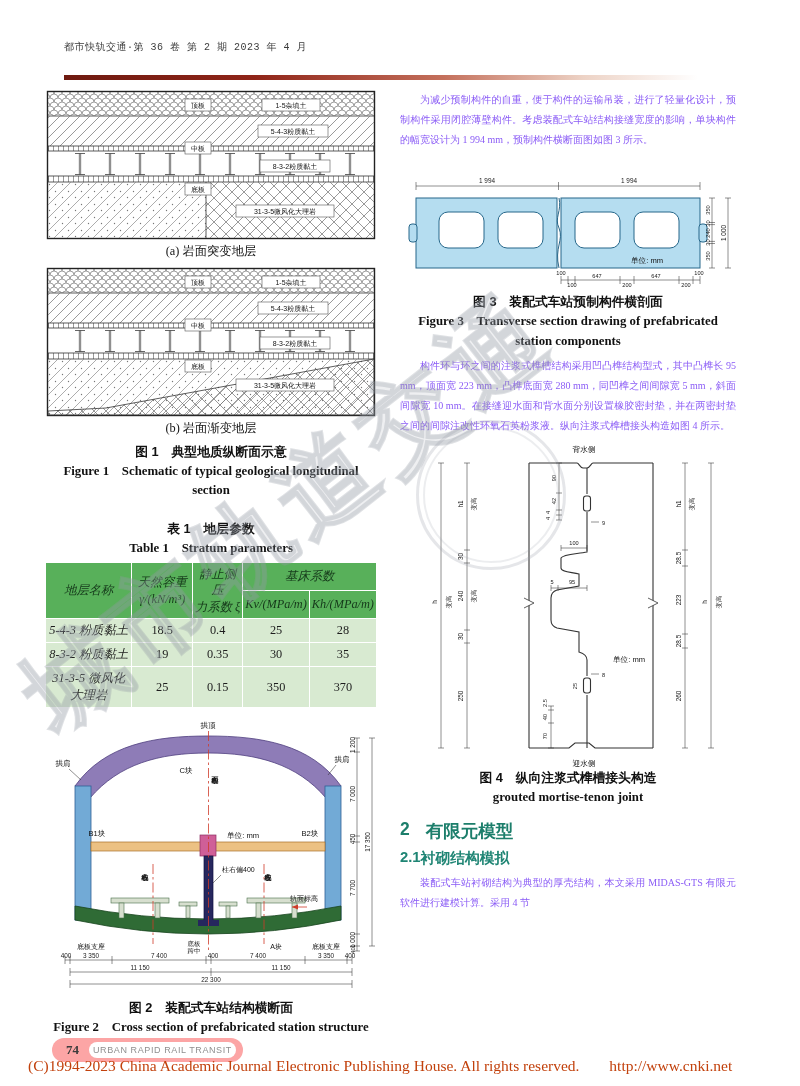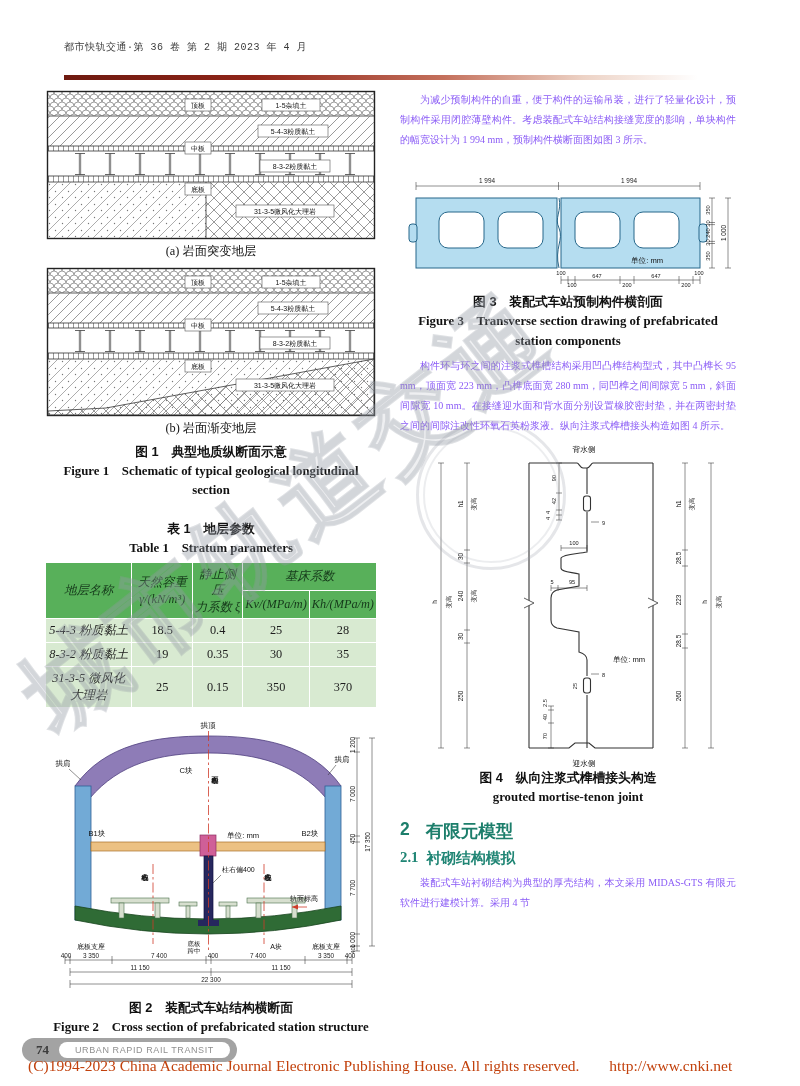--- a/index.html
+++ b/index.html
@@ -17,26 +17,26 @@
 .cap{text-align:center;margin:1px 0}
 .cap-zh{font-family:"Liberation Sans",sans-serif;font-size:12.8px;font-weight:600;color:#111}
 .cap-en{font-family:"Liberation Serif",serif;font-size:12.8px;font-weight:700;color:#111;line-height:1.45}
 .tbl{width:100%;border-collapse:collapse;font-size:12.3px;margin:4px 0 8px}
 .tbl th,.tbl td{border:1.6px solid #fff;text-align:center;padding:3px 2px;vertical-align:middle}
 .tbl th{background:#58b05a;color:#15381a;font-weight:500;font-style:italic;line-height:1.35}
 .tbl td{background:#d8ead1;color:#1d1d1d}
 .tbl td.c1{font-style:italic}
 .sec2{color:#1c7e6b;font-family:"Liberation Sans",sans-serif;font-size:17.5px;font-weight:700;
       margin:12px 0 4px;display:flex;gap:16px}
-.sec21{color:#1f8574;font-family:Liberation Serif, serif;font-size:14.8px;font-weight:600;
-      margin:6px 0 5px;display:flex;gap:8px}
-.footer-badge{position:absolute;left:22px;top:1038px;display:flex;align-items:flex-end;
-      background:#a3a3a3;border-radius:15px;padding:4px 7px 4px 14px}
+.sec21{color:#1f8574;font-family:Liberation Sans, sans-serif;font-size:14.8px;font-weight:600;
+      margin:6px 0 5px;display:flex;gap:0}
+.footer-badge{position:absolute;left:52px;top:1038px;display:flex;align-items:flex-end;
+      background:#fca5a5;border-radius:15px;padding:4px 7px 4px 14px}
 .page-num{font-family:"Liberation Serif",serif;font-weight:700;font-size:13px;color:#3c3c3c;margin-right:10px}
-.journal-pill{background:#fff;border-radius:10px;padding:3px 16px;
+.journal-pill{background:#fff;border-radius:10px;padding:3px 4px;
       font-family:"Liberation Sans",sans-serif;font-size:9px;color:#8f8f8f;letter-spacing:.6px}
 .copyright{position:absolute;left:28px;top:1057px;font-family:"Liberation Serif",serif;
       font-size:15.5px;color:#c2410c;white-space:nowrap}
 .copyright .url{margin-left:26px}
 .watermark{position:absolute;left:78px;top:630px;font-size:98px;font-family:"Liberation Sans",sans-serif;
       font-weight:700;letter-spacing:8px;white-space:nowrap;transform:rotate(-38deg);
       transform-origin:0 100%;color:rgba(150,156,166,.16);
       -webkit-text-stroke:2px rgba(150,156,166,.30);pointer-events:none;z-index:30}
 .watermark-stamp{position:absolute;left:416px;top:420px;width:150px;height:150px;border-radius:50%;
       border:3px solid rgba(150,156,166,.25);outline:2px solid rgba(150,156,166,.18);

